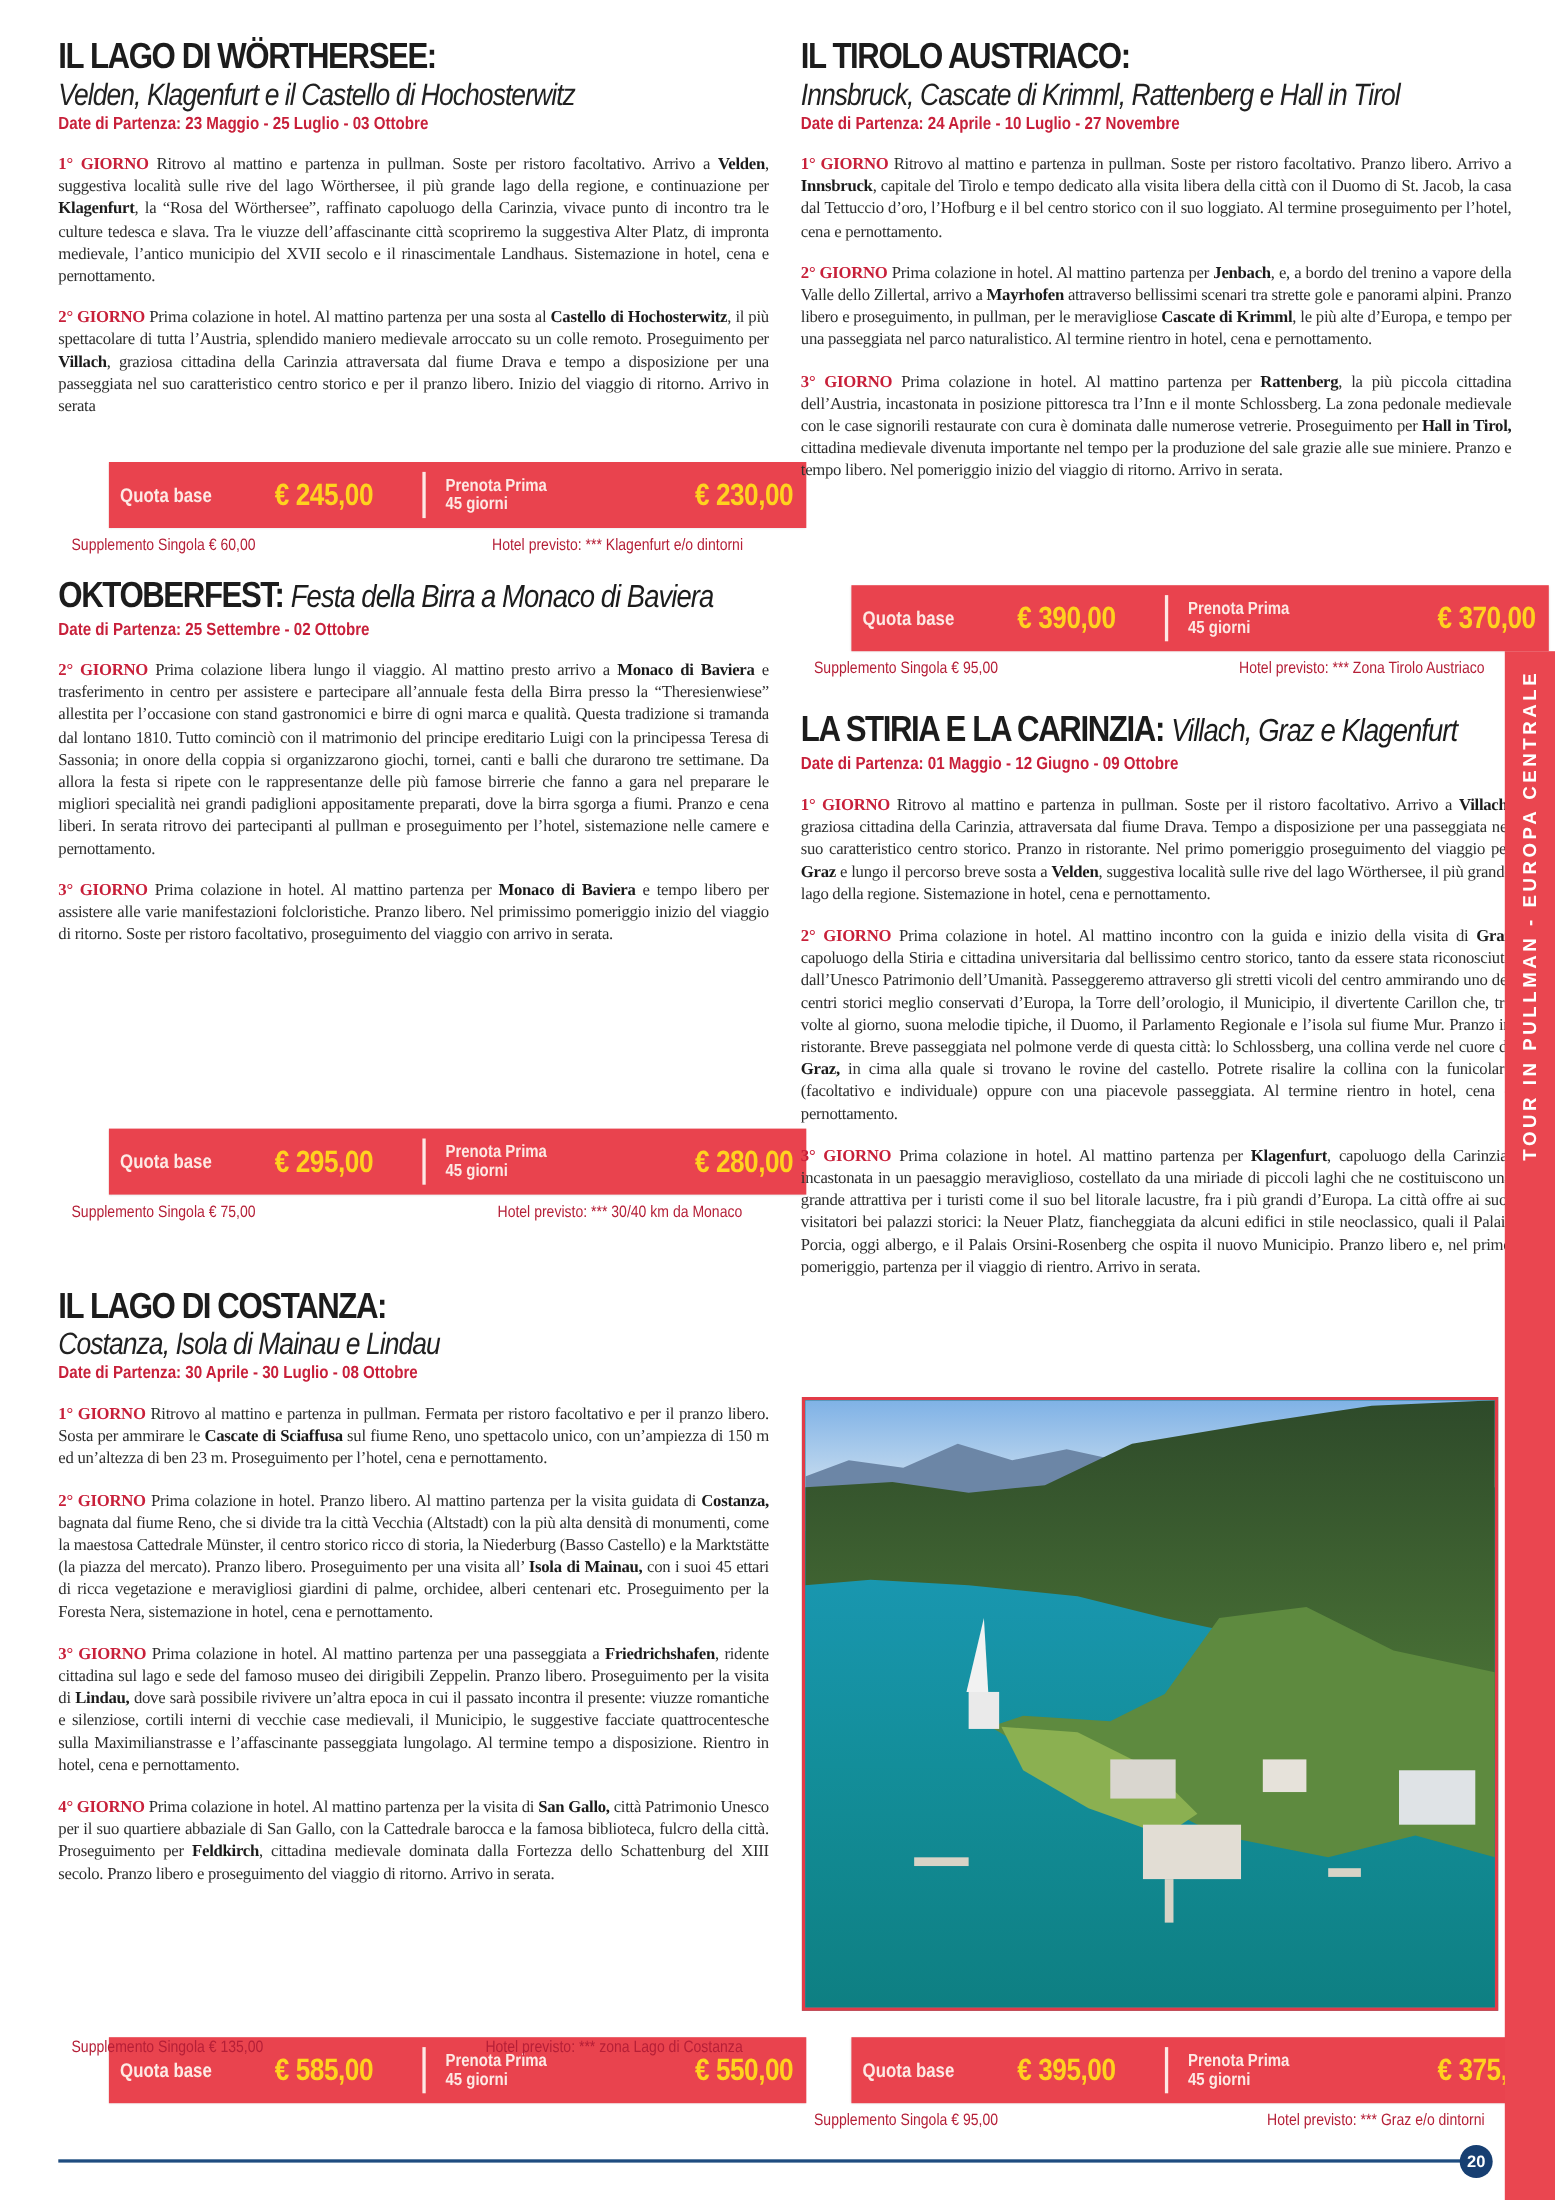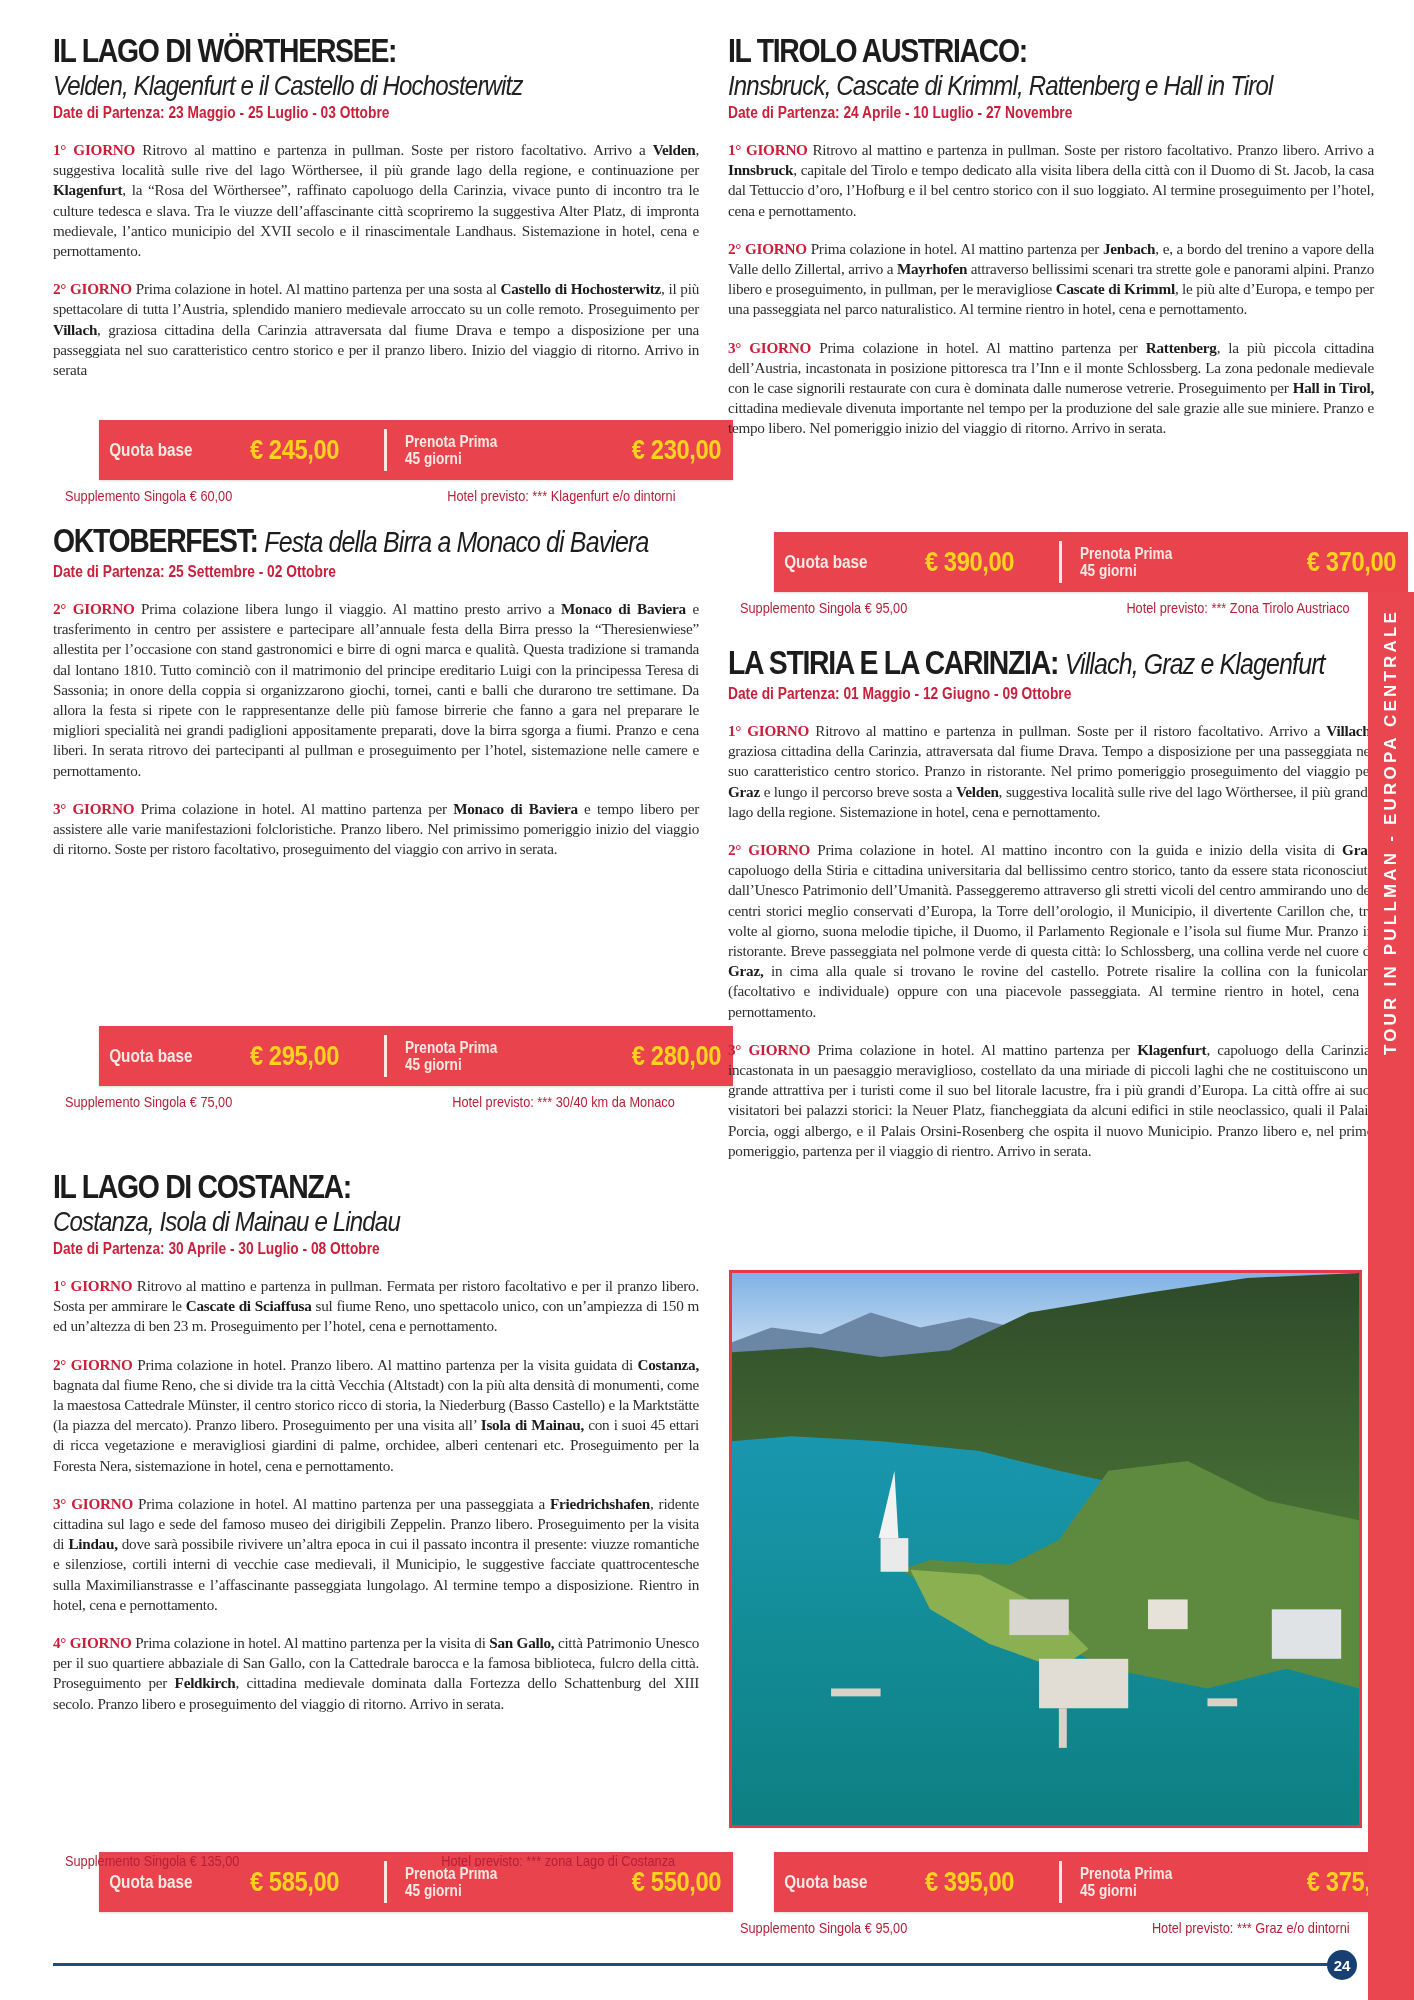--- a/index.html
+++ b/index.html
@@ -194,13 +194,13 @@
     <rect x="100" y="420" width="50" height="8" fill="#d8d3c6"></rect>
   </svg>
 </div>
 
 <div class="side-tab"></div>
 <div class="side-tab-text">
     <span>TOUR IN PULLMAN - EUROPA CENTRALE</span>
   </div>
 
 <div class="footer-line"></div>
-<div class="page-num">24</div>
+<div class="page-num">20</div>
 
 </body></html>

